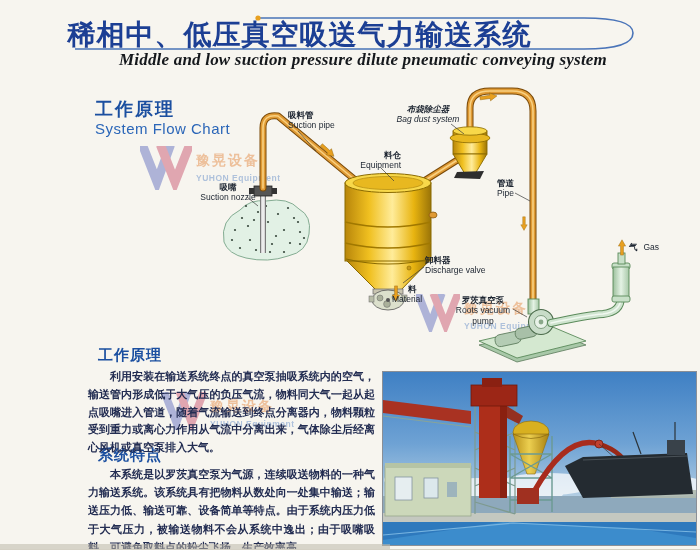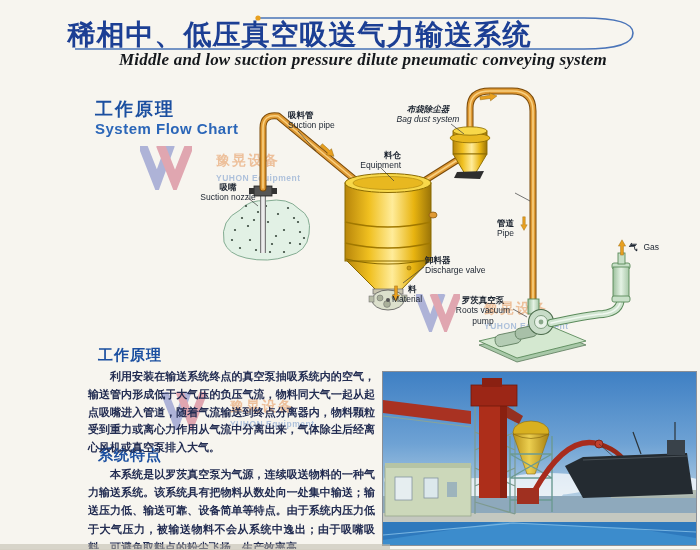--- a/index.html
+++ b/index.html
@@ -7,32 +7,32 @@
         font-family:"Liberation Sans",sans-serif;box-shadow:0 0 4px rgba(0,0,0,.2);}
   
   .swoosh{position:absolute;left:0;top:0;width:700px;height:92px;}
   .title-zh{position:absolute;left:0;top:16px;width:557px;text-align:center;padding-left:42px;box-sizing:border-box;
             font-size:28px;font-weight:700;color:#1c3f94;letter-spacing:1px;white-space:nowrap;}
   .subtitle{position:absolute;left:0;top:50px;width:700px;text-align:center;padding-left:26px;box-sizing:border-box;
             font-family:"Liberation Serif",serif;font-style:italic;font-weight:600;
             font-size:17px;color:#15181c;letter-spacing:.2px;}
   
   .fc-zh{position:absolute;left:95px;top:97px;font-size:18px;font-weight:700;color:#1b4fa0;letter-spacing:2px;}
-  .fc-en{position:absolute;left:95px;top:120px;font-size:15px;font-weight:700;color:#2b66b8;letter-spacing:.5px;}
+  .fc-en{position:absolute;left:95px;top:120px;font-size:15px;font-weight:400;color:#2b66b8;letter-spacing:.5px;}
   .sec-head{position:absolute;left:98px;font-size:15px;font-weight:700;color:#1b4fa0;letter-spacing:1px;}
   .body-par{position:absolute;left:88px;width:287px;font-size:11px;font-weight:600;color:#232d52;
             text-align:justify;text-indent:2em;z-index:3;}
   #wp-par{top:368px;line-height:17.8px;}
   #ft-par{top:465px;line-height:18.2px;}
   
   .dlabel{position:absolute;font-size:8.5px;color:#1c2430;line-height:1.22;z-index:4;}
   .dlabel .zh{font-weight:700;}
   .dlabel .en{font-weight:400;}
   
-  .wm{position:absolute;opacity:.42;z-index:1;display:flex;align-items:flex-start;pointer-events:none;gap:20px;}
+  .wm{position:absolute;opacity:.42;z-index:1;display:flex;align-items:flex-start;pointer-events:none;}
   .wm svg{flex:0 0 auto;}
   .wm-text{margin-left:4px;margin-top:6px;}
   .wm-zh{font-size:14px;font-weight:700;color:#e07828;letter-spacing:2px;}
   .wm-en{font-size:8.5px;font-weight:700;color:#4a7ac0;margin-top:3px;letter-spacing:.5px;}
   
   .diagram-svg{position:absolute;left:0;top:85px;z-index:2;}
   .photo{position:absolute;left:383px;top:372px;width:313px;height:173px;z-index:3;outline:1px solid #8a8f96;}
   .bottom-smudge{position:absolute;left:0;top:544px;width:390px;height:6px;background:#beb8aa;opacity:.55;z-index:5;}
   .bottom-line{position:absolute;left:0;top:549px;width:700px;height:1px;background:#d4d0c4;z-index:5;}
   
@@ -242,21 +242,21 @@
     <div class="en">Equipment</div>
   </div>
   <div class="dlabel" style="left:390px;top:104px;width:76px;text-align:center;font-style:italic;">
     <div class="zh">布袋除尘器</div>
     <div class="en">Bag dust system</div>
   </div>
   <div class="dlabel" style="left:196px;top:182px;width:64px;text-align:center;">
     <div class="zh">吸嘴</div>
     <div class="en">Suction nozzle</div>
   </div>
-  <div class="dlabel" style="left:497px;top:178px;margin-top:40px;">
+  <div class="dlabel" style="left:497px;top:178px;">
     <div class="zh">管道</div>
     <div class="en">Pipe</div>
   </div>
   <div class="dlabel" style="left:425px;top:255px;">
     <div class="zh">卸料器</div>
     <div class="en">Discharge valve</div>
   </div>
   <div class="dlabel" style="left:392px;top:284px;width:52px;">
     <div class="zh" style="padding-left:16px;">料</div>
     <div class="en">Material</div>

